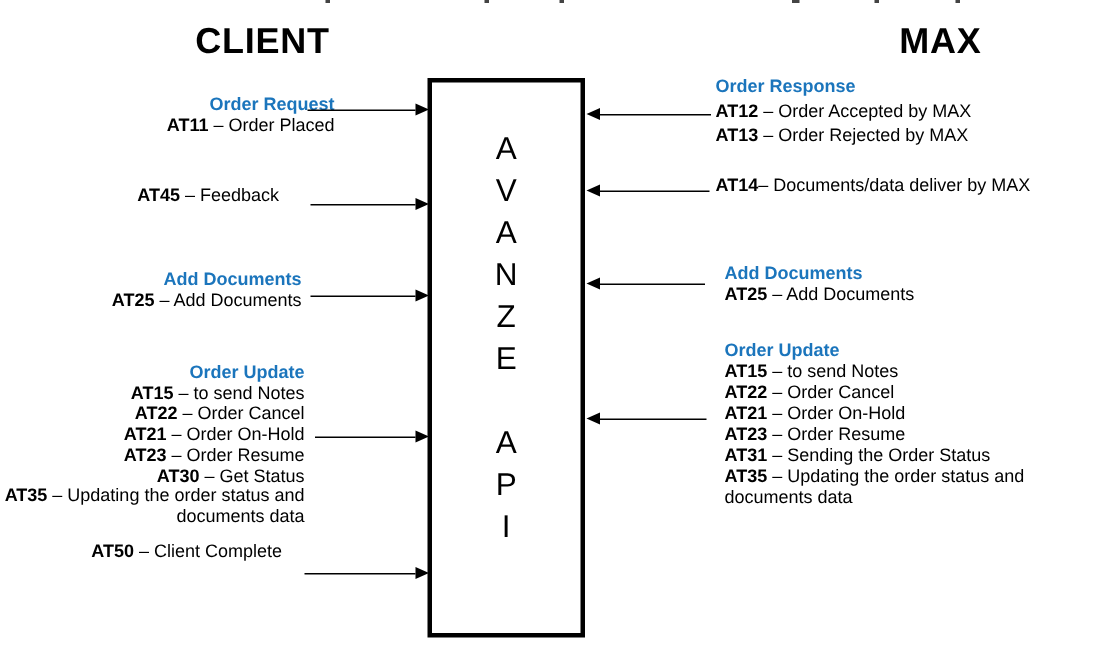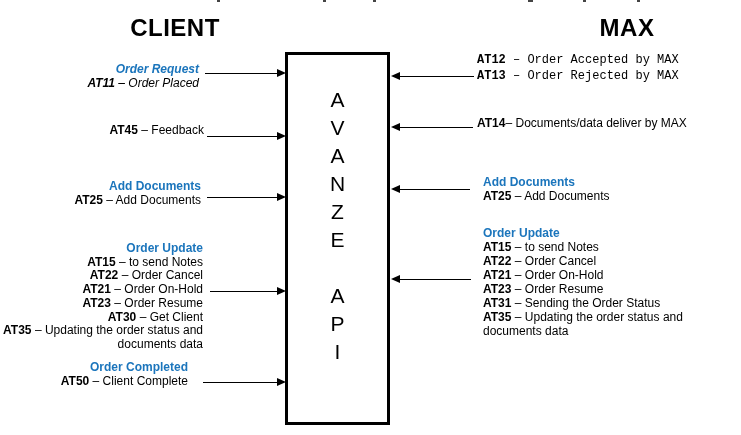--- a/index.html
+++ b/index.html
@@ -25,21 +25,21 @@
   }
   .api-spacer{display:block;height:28px;}
 
   
   .tblock{position:absolute;white-space:nowrap;font-size:12px;line-height:13.5px;}
   .tblock.ra{text-align:right;}
   .tblock.la{text-align:left;}
   .btitle{color:#1B75BC;font-weight:bold;}
   .code{font-weight:bold;}
   .rblock{line-height:14px;}
-  .gap-lines .bline{margin-top:2.5px;font-family:Liberation Mono, monospace;}
+  .gap-lines .bline{margin-top:2.5px;}
 
   
   .arrow{position:absolute;height:0;border-top:1.5px solid #000;}
   .arrow-into-right::after{ 
     content:"";position:absolute;left:100%;top:-5.2px;
     border-top:4.5px solid transparent;border-bottom:4.5px solid transparent;
     border-left:9px solid #000;
   }
   .arrow-into-left::before{ 
     content:"";position:absolute;right:100%;top:-5.2px;
@@ -71,51 +71,51 @@
     <span class="api-letter">A</span>
     <span class="api-letter">N</span>
     <span class="api-letter">Z</span>
     <span class="api-letter">E</span>
     <span class="api-spacer"></span>
     <span class="api-letter">A</span>
     <span class="api-letter">P</span>
     <span class="api-letter">I</span>
   </div>
 
-  <div class="tblock ra" style="top:63px;right:542px;font-style:italic;">
+  <div class="tblock ra" style="top:63px;right:518px;">
     <div class="btitle">Order Request</div>
     <div class="bline"><span class="code">AT11</span><span> – Order Placed</span></div>
   </div>
 
   <div class="tblock ra" style="top:124px;right:537px;">
-    <div class="bline" style=""><span class="code">AT45</span><span> – Feedback</span></div>
+    <div class="bline" style="margin-right:18px;"><span class="code">AT45</span><span> – Feedback</span></div>
   </div>
 
   <div class="tblock ra" style="top:180px;right:540px;">
     <div class="btitle">Add Documents</div>
     <div class="bline"><span class="code">AT25</span><span> – Add Documents</span></div>
   </div>
 
   <div class="tblock ra" style="top:242px;right:538px;line-height:13.7px;">
     <div class="btitle">Order Update</div>
     <div class="bline"><span class="code">AT15</span><span> – to send Notes</span></div>
     <div class="bline"><span class="code">AT22</span><span> – Order Cancel</span></div>
     <div class="bline"><span class="code">AT21</span><span> – Order On-Hold</span></div>
     <div class="bline"><span class="code">AT23</span><span> – Order Resume</span></div>
-    <div class="bline"><span class="code">AT30</span><span> – Get Client</span></div>
+    <div class="bline"><span class="code">AT30</span><span> – Get Status</span></div>
     <div class="bline"><span class="code">AT35</span><span> – Updating the order status and</span></div>
     <div class="bline"><span class="code"></span><span>documents data</span></div>
   </div>
 
   <div class="tblock ra" style="top:361px;right:553px;">
-    <div class="btitle">Order Completed</div>
     <div class="bline"><span class="code">AT50</span><span> – Client Complete</span></div>
   </div>
 
   <div class="tblock la rblock gap-lines" style="top:50px;left:477px;">
+    <div class="btitle">Order Response</div>
     <div class="bline"><span class="code">AT12</span><span> – Order Accepted by MAX</span></div>
     <div class="bline"><span class="code">AT13</span><span> – Order Rejected by MAX</span></div>
   </div>
 
   <div class="tblock la rblock" style="top:114px;left:477px;">
     <div class="bline" style="margin-top:2px;text-align:right;"><span class="code">AT14</span><span>– Documents/data deliver by MAX</span></div>
   </div>
 
   <div class="tblock la rblock" style="top:175px;left:483px;">
     <div class="btitle">Add Documents</div>

